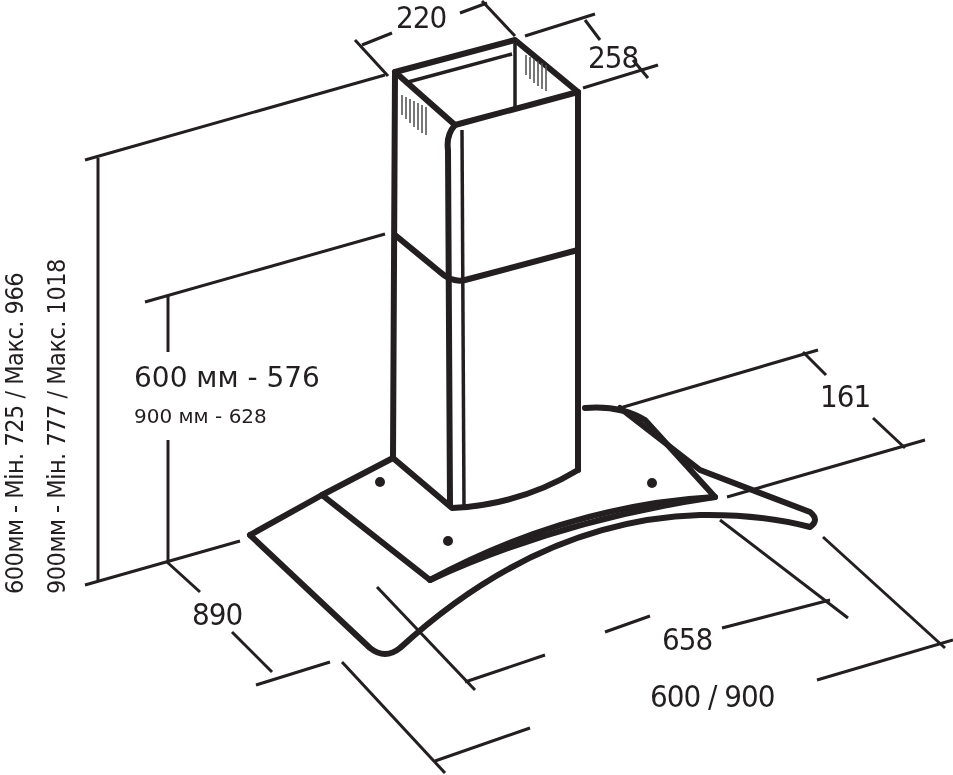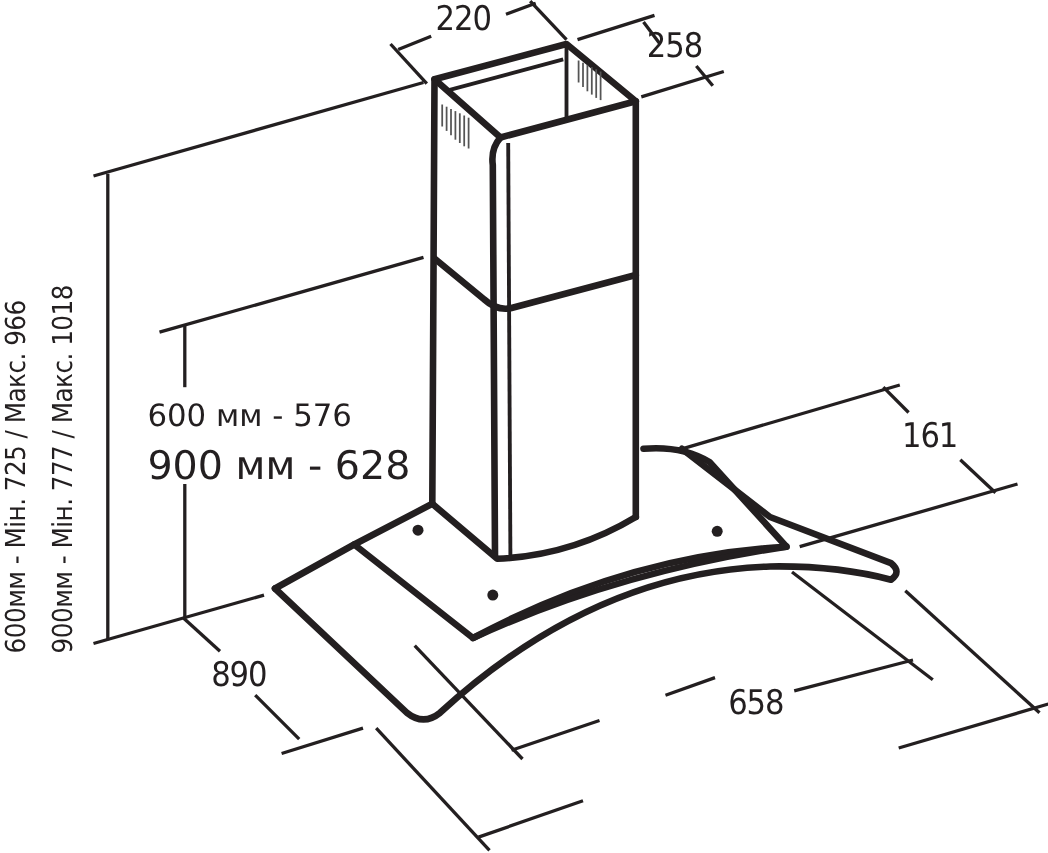--- a/index.html
+++ b/index.html
@@ -6,27 +6,27 @@
   body { width: 953px; height: 775px; position: relative; overflow: hidden; }
   #canvas { position: absolute; left: 0; top: 0; width: 857px; height: 775px; }
   svg { position: absolute; left: 0; top: 0; }
   .dim { fill: none; stroke: #231f20; stroke-width: 3; stroke-linecap: butt; }
   .body { fill: none; stroke: #231f20; stroke-width: 6; stroke-linejoin: round; stroke-linecap: round; }
   .thin { fill: none; stroke: #231f20; stroke-width: 3.5; stroke-linejoin: round; }
   .vent { stroke: #555; stroke-width: 1.6; }
   .lbl { position: absolute; font-family: "DejaVu Sans", sans-serif; color: #231f20; white-space: nowrap; line-height: 1; }
   .lbl-cond { font-family: "DejaVu Sans Condensed", "DejaVu Sans", sans-serif; }
   #lbl-220 { left: 396px; top: 2px; font-size: 31px; letter-spacing: -1px; }
-  #lbl-258 { left: 588px; top: 27px; font-size: 31px; letter-spacing: -1px; }
+  #lbl-258 { left: 588px; top: 42px; font-size: 31px; letter-spacing: -1px; }
   #lbl-379 { left: 820px; top: 381px; font-size: 31px; letter-spacing: -1px; }
   #lbl-470 { left: 192px; top: 599px; font-size: 31px; letter-spacing: -1px; }
   #lbl-595 { left: 662px; top: 624px; font-size: 31px; letter-spacing: -1px; }
   #lbl-600-900 { left: 650px; top: 681px; font-size: 31px; letter-spacing: -1px; }
   #lbl-duct-600 { left: 134px; top: 364px; font-size: 28px; }
-  #lbl-duct-900 { left: 134px; top: 406px; font-size: 36px; }
+  #lbl-duct-900 { left: 134px; top: 406px; font-size: 20px; }
   .vert { position: absolute; transform-origin: 0 0; transform: rotate(-90deg); font-size: 25px; letter-spacing: -0.5px; }
   #lbl-h600 { left: 2px; top: 594px; }
   #lbl-h900 { left: 44px; top: 594px; }
 </style>
 </head>
 <body>
 
 <div id="canvas">
 
   <svg width="953" height="775" viewBox="0 0 953 775">
@@ -119,19 +119,20 @@
       <circle cx="448" cy="541" r="5" fill="#231f20"></circle>
       <circle cx="652" cy="483" r="5" fill="#231f20"></circle>
     </g>
   </svg>
 
   <div id="lbl-220" class="lbl lbl-cond">220</div>
   <div id="lbl-258" class="lbl lbl-cond">258</div>
   <div id="lbl-379" class="lbl lbl-cond">161</div>
   <div id="lbl-470" class="lbl lbl-cond">890</div>
   <div id="lbl-595" class="lbl lbl-cond">658</div>
+  <div id="lbl-600-900" class="lbl lbl-cond">600 / 900</div>
 
   <div id="lbl-duct-600" class="lbl">600 мм - 576</div>
   <div id="lbl-duct-900" class="lbl">900 мм - 628</div>
 
   <div id="lbl-h600" class="lbl lbl-cond vert">600мм - Мін. 725 / Макс. 966</div>
   <div id="lbl-h900" class="lbl lbl-cond vert">900мм - Мін. 777 / Макс. 1018</div>
 </div>
 
 </body></html>

